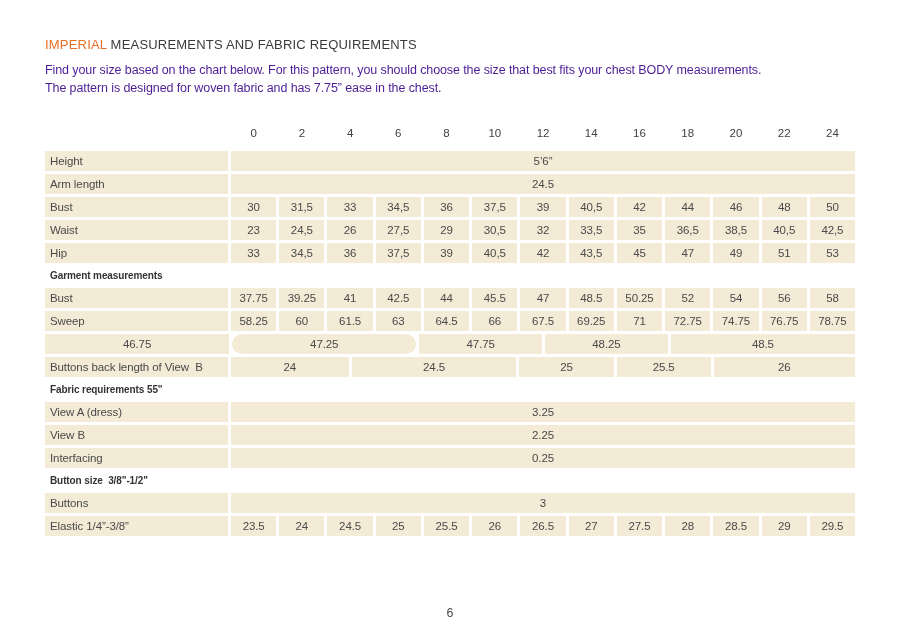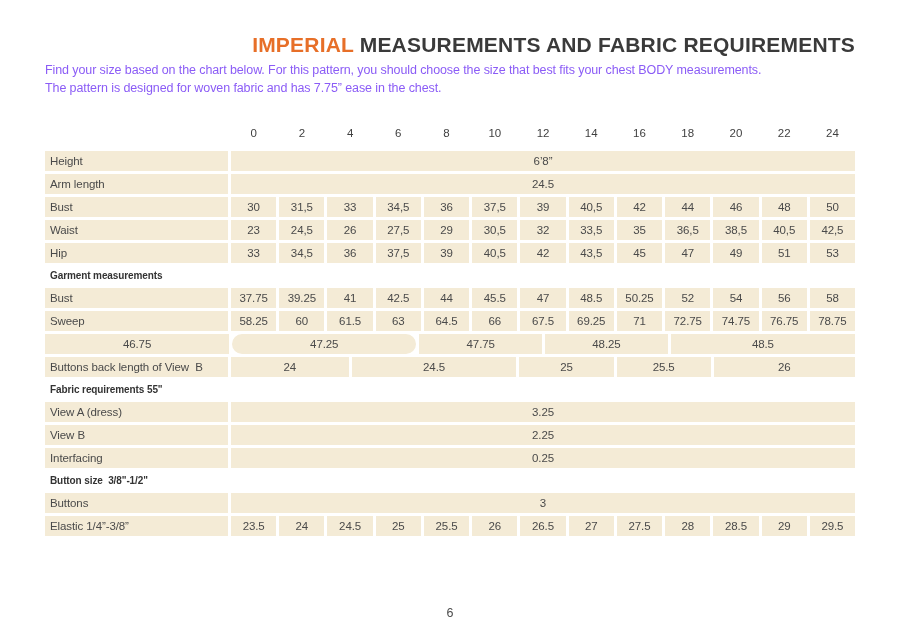--- a/index.html
+++ b/index.html
@@ -3,26 +3,26 @@
 <meta charset="utf-8">
 <style>
   html,body{margin:0;padding:0;}
   body{
     width:900px;height:634px;background:#ffffff;overflow:hidden;
     font-family:"Liberation Sans","DejaVu Sans",sans-serif;
     color:#3e3e3e;position:relative;
   }
   .page{padding:36px 45px 0 45px;position:relative;}
   h1{
-    margin:0;font-size:21px;font-weight:700;letter-spacing:.2px;
-    color:#3a3a3a;line-height:17px;text-align:right;
+    margin:0;font-size:13px;font-weight:400;letter-spacing:.2px;
+    color:#3a3a3a;line-height:17px;
   }
   h1 .accent{color:#e76f28;}
   .intro{
-    margin:8px 0 0 0;font-size:12.5px;line-height:18px;color:#8b5cf6;
+    margin:8px 0 0 0;font-size:12.5px;line-height:18px;color:#4c1d95;
     letter-spacing:-0.1px;
   }
   .table{margin-top:26px;}
   .row{display:flex;gap:3px;margin-bottom:3px;height:20px;}
   .row .label{
     flex:0 0 183px;width:183px;background:#f4ebd6;display:flex;align-items:center;
     padding-left:5px;box-sizing:border-box;font-size:11.5px;color:#4a4a4a;
     white-space:pre-wrap;letter-spacing:-0.1px;
   }
   .row .label-plain{
@@ -77,21 +77,21 @@
           <div class="hcell">16</div>
           <div class="hcell">18</div>
           <div class="hcell">20</div>
           <div class="hcell">22</div>
           <div class="hcell">24</div>
         </div>
       </div>
       <div class="row">
         <div class="label">Height</div>
         <div class="vals">
-          <div class="cell">6’8”</div>
+          <div class="cell">5’6”</div>
         </div>
       </div>
       <div class="row">
         <div class="label">Arm length</div>
         <div class="vals">
           <div class="cell">24.5</div>
         </div>
       </div>
       <div class="row">
         <div class="label">Bust</div>

